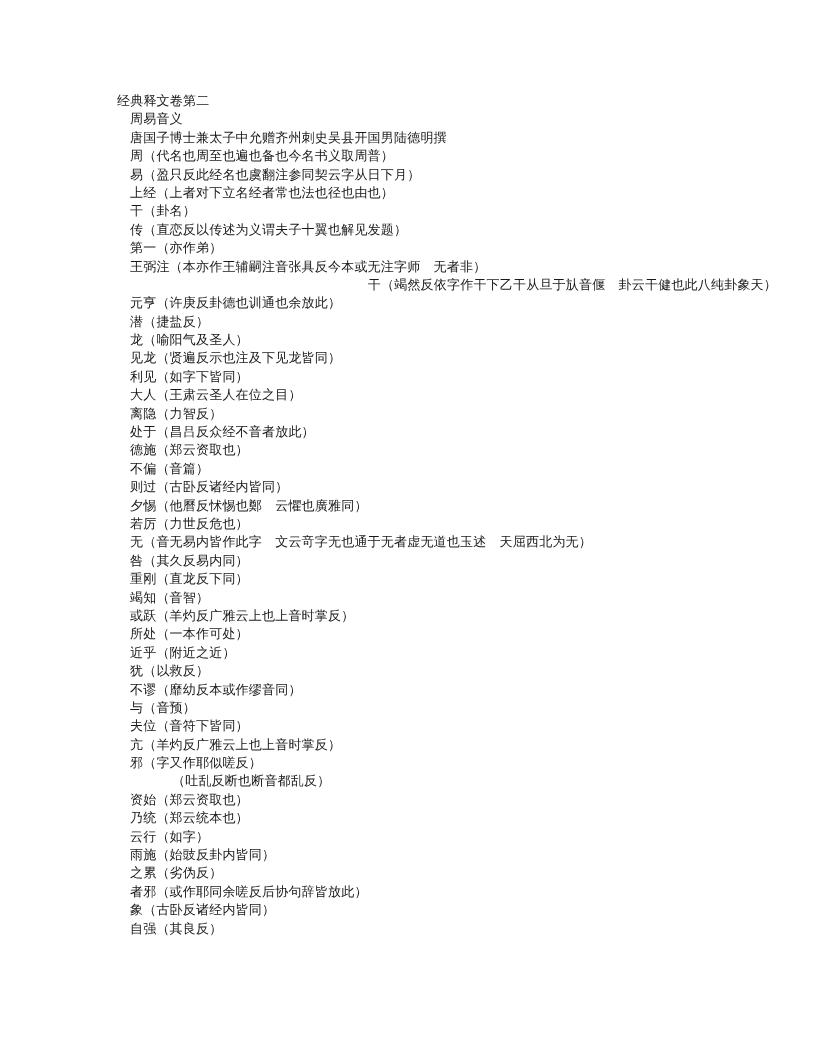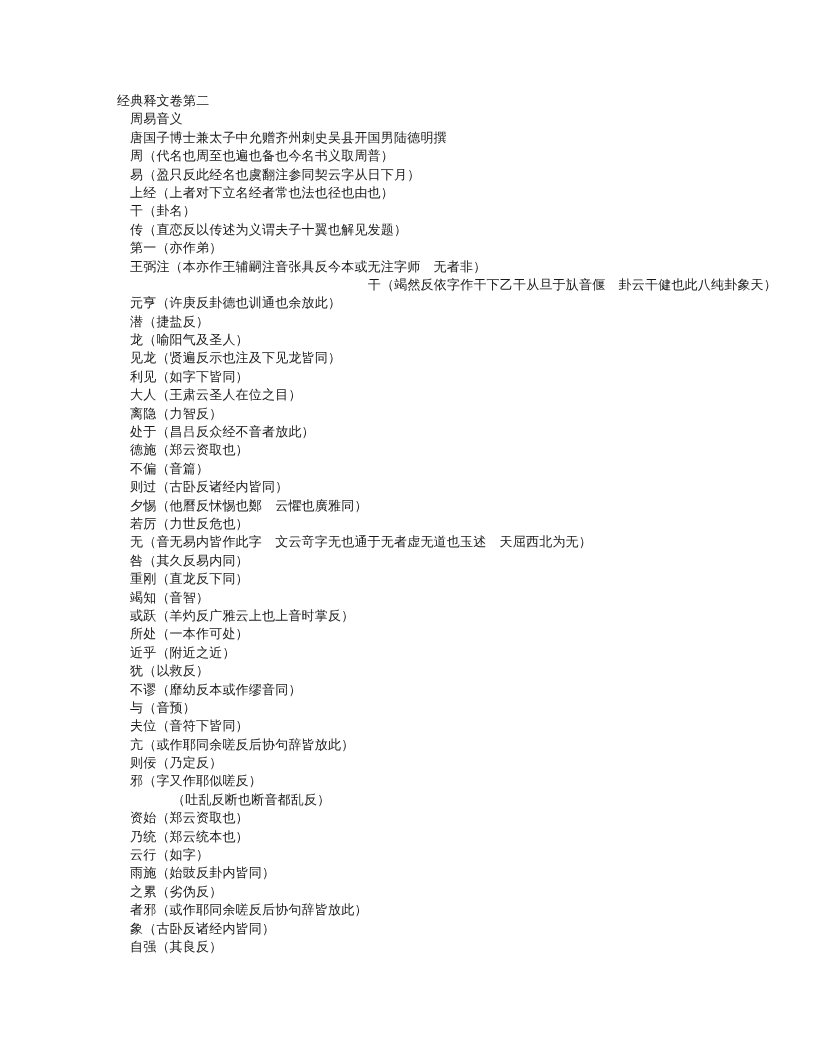--- a/index.html
+++ b/index.html
@@ -67,22 +67,21 @@
       <div class="line indent-1">咎（其久反易内同）</div>
       <div class="line indent-1">重刚（直龙反下同）</div>
       <div class="line indent-1">竭知（音智）</div>
       <div class="line indent-1">或跃（羊灼反广雅云上也上音时掌反）</div>
       <div class="line indent-1">所处（一本作可处）</div>
       <div class="line indent-1">近乎（附近之近）</div>
       <div class="line indent-1">犹（以救反）</div>
       <div class="line indent-1">不谬（靡幼反本或作缪音同）</div>
       <div class="line indent-1">与（音预）</div>
       <div class="line indent-1">夫位（音符下皆同）</div>
-      <div class="line indent-1">亢（或作耶同余嗟反后协句辞皆放此）</div>
-      <div class="line indent-1">则佞（乃定反）</div>
+      <div class="line indent-1">亢（羊灼反广雅云上也上音时掌反）</div>
       <div class="line indent-1">邪（字又作耶似嗟反）</div>
       <div class="line indent-3">（吐乱反断也断音都乱反）</div>
       <div class="line indent-1">资始（郑云资取也）</div>
       <div class="line indent-1">乃统（郑云统本也）</div>
       <div class="line indent-1">云行（如字）</div>
       <div class="line indent-1">雨施（始豉反卦内皆同）</div>
       <div class="line indent-1">之累（劣伪反）</div>
       <div class="line indent-1">者邪（或作耶同余嗟反后协句辞皆放此）</div>
       <div class="line indent-1">象（古卧反诸经内皆同）</div>
       <div class="line indent-1">自强（其良反）</div>

